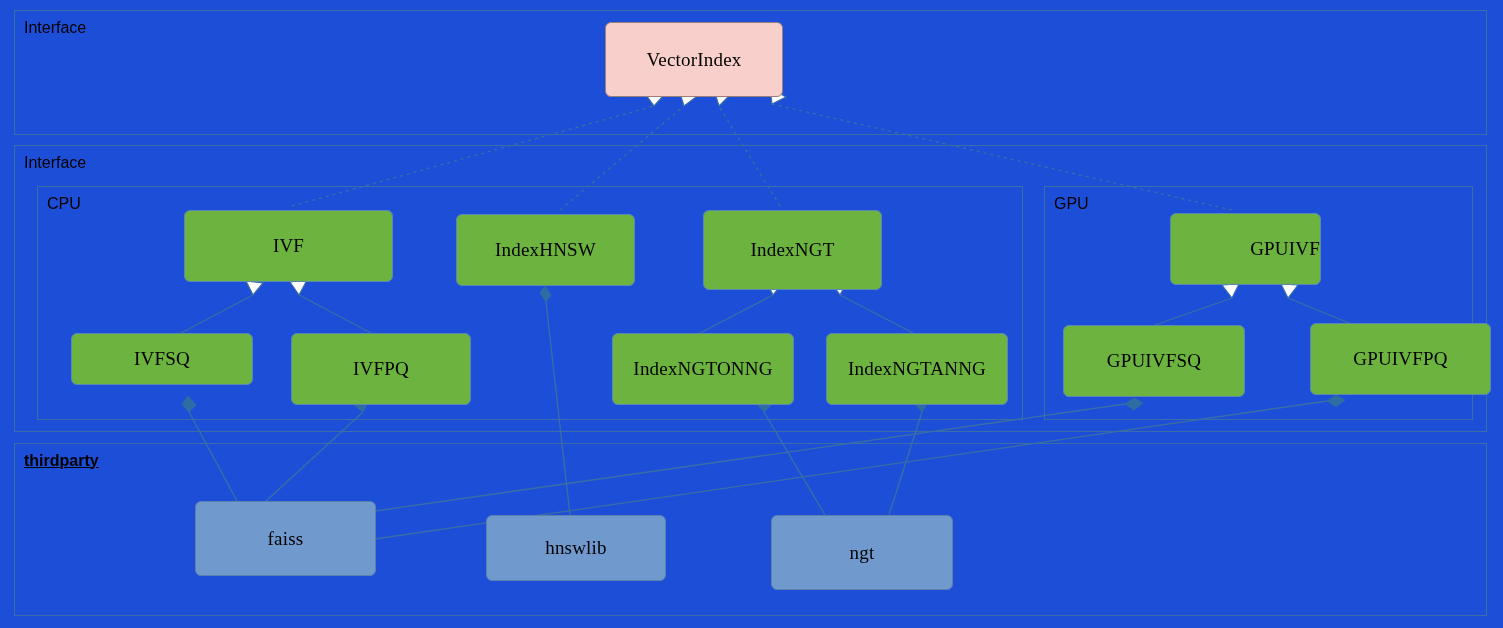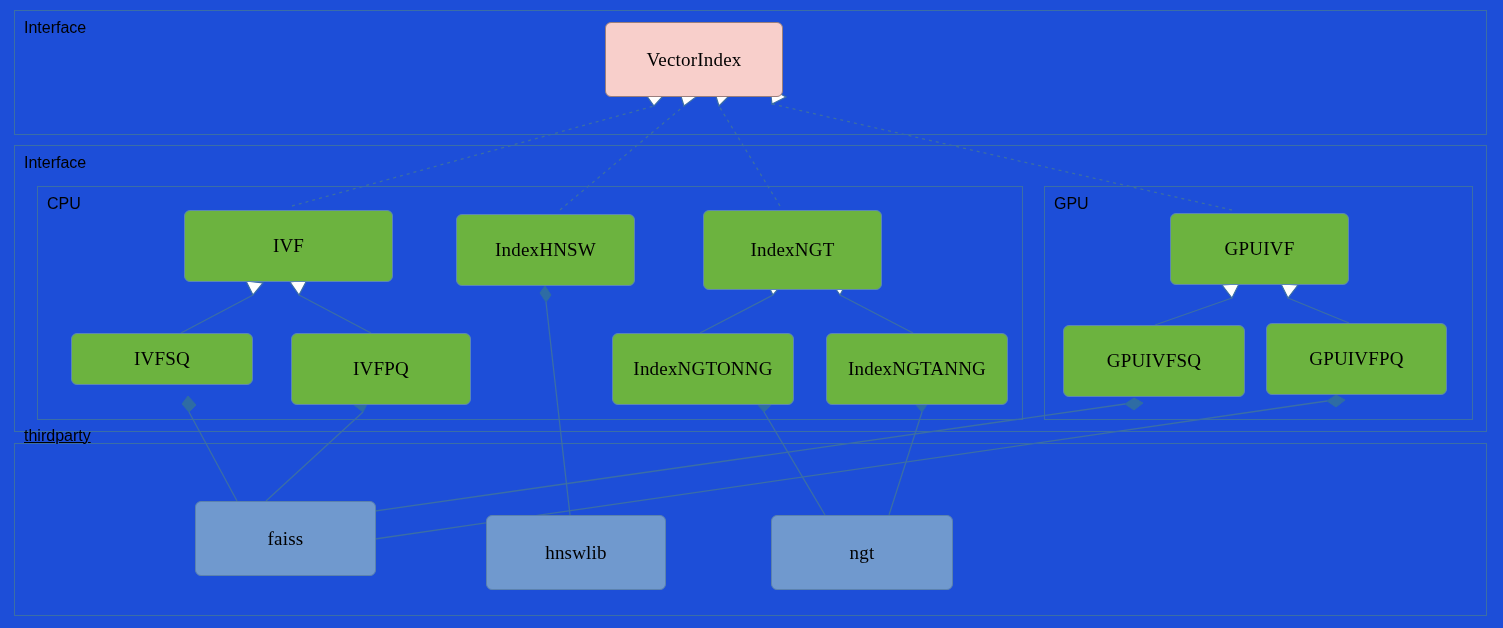--- a/index.html
+++ b/index.html
@@ -179,21 +179,21 @@
   <div class="container-box" id="c-implement" style="left: 14px; top: 145px; width: 1473px; height: 287px;"></div>
   <div class="container-label" id="l-implement" style="left: 24px; top: 155px;">Interface</div>
 
   <div class="container-box" id="c-cpu" style="left: 37px; top: 186px; width: 986px; height: 234px;"></div>
   <div class="container-label" id="l-cpu" style="left: 47px; top: 196px;">CPU</div>
 
   <div class="container-box" id="c-gpu" style="left: 1044px; top: 186px; width: 429px; height: 234px;"></div>
   <div class="container-label" id="l-gpu" style="left: 1054px; top: 196px;">GPU</div>
 
   <div class="container-box" id="c-thirdparty" style="left: 14px; top: 443px; width: 1473px; height: 173px;"></div>
-  <div class="container-label spell-error" id="l-thirdparty" style="left: 24px; top: 428px;">
+  <div class="container-label spell-error" id="l-thirdparty" style="left: 24px; top: 453px; font-weight: bold;">
     <span>thirdparty</span>
     <span class="spell-wave">
       
     </span>
   </div>
 
   <div id="node-layer">
       <div class="node iface" style="left: 605px; top: 22px; width: 178px; height: 75px;">
         <span>VectorIndex</span>
       </div>
@@ -211,33 +211,33 @@
       </div>
       <div class="node cpu" style="left: 291px; top: 333px; width: 180px; height: 72px;">
         <span>IVFPQ</span>
       </div>
       <div class="node cpu" style="left: 612px; top: 333px; width: 182px; height: 72px;">
         <span>IndexNGTONNG</span>
       </div>
       <div class="node cpu" style="left: 826px; top: 333px; width: 182px; height: 72px;">
         <span>IndexNGTANNG</span>
       </div>
-      <div class="node gpu" style="left: 1170px; top: 213px; width: 179px; height: 72px;">
+      <div class="node gpu" style="left: 1170px; top: 213px; width: 151px; height: 72px; justify-content: flex-end;">
         <span>GPUIVF</span>
       </div>
       <div class="node gpu" style="left: 1063px; top: 325px; width: 182px; height: 72px;">
         <span>GPUIVFSQ</span>
       </div>
-      <div class="node gpu" style="left: 1266px; top: 323px; width: 181px; height: 72px;">
+      <div class="node gpu" style="left: 1310px; top: 323px; width: 181px; height: 72px;">
         <span>GPUIVFPQ</span>
       </div>
       <div class="node third" style="left: 195px; top: 501px; width: 181px; height: 75px;">
         <span>faiss</span>
       </div>
-      <div class="node third" style="left: 486px; top: 515px; width: 180px; height: 75px;">
+      <div class="node third" style="left: 486px; top: 515px; width: 180px; height: 66px;">
         <span>hnswlib</span>
       </div>
       <div class="node third" style="left: 771px; top: 515px; width: 182px; height: 75px;">
         <span>ngt</span>
       </div>
     </div>
 
 </div>
 
 </body></html>

